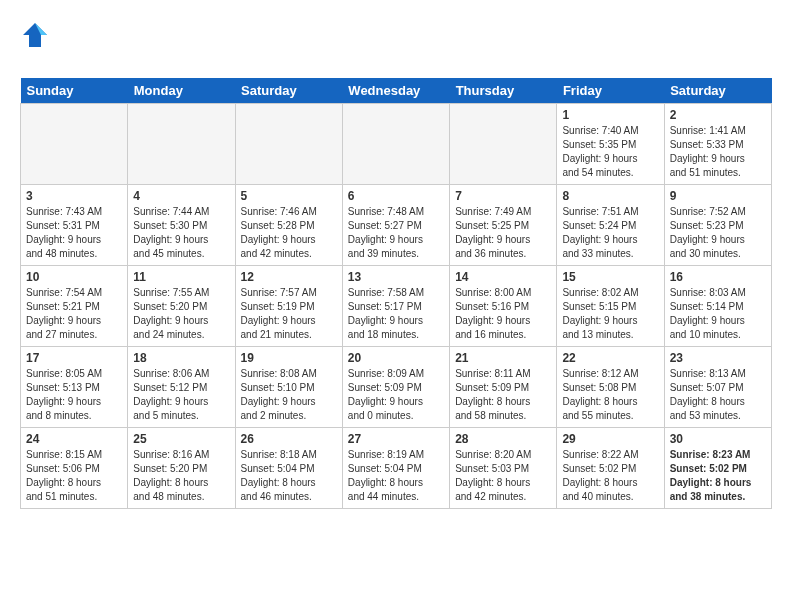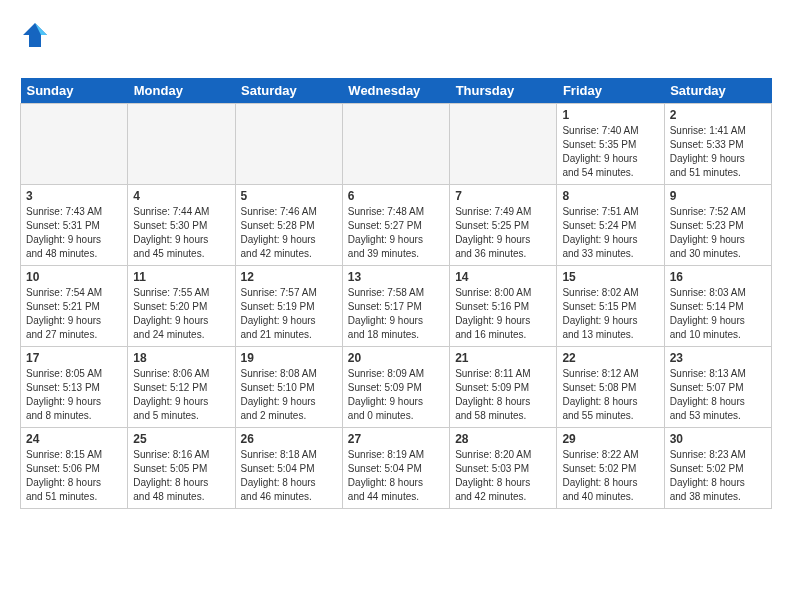--- a/index.html
+++ b/index.html
@@ -231,21 +231,21 @@
           <td>
             <span class="day-num">24</span>
             <div class="day-info" style="white-space: pre-line;">Sunrise: 8:15 AM
 Sunset: 5:06 PM
 Daylight: 8 hours
 and 51 minutes.</div>
           </td>
           <td>
             <span class="day-num">25</span>
             <div class="day-info" style="white-space: pre-line;">Sunrise: 8:16 AM
-Sunset: 5:05 PM
+Sunset: 5:20 PM
 Daylight: 8 hours
 and 48 minutes.</div>
           </td>
           <td>
             <span class="day-num">26</span>
             <div class="day-info" style="white-space: pre-line;">Sunrise: 8:18 AM
 Sunset: 5:04 PM
 Daylight: 8 hours
 and 46 minutes.</div>
           </td>
@@ -265,21 +265,21 @@
           </td>
           <td>
             <span class="day-num">29</span>
             <div class="day-info" style="white-space: pre-line;">Sunrise: 8:22 AM
 Sunset: 5:02 PM
 Daylight: 8 hours
 and 40 minutes.</div>
           </td>
           <td>
             <span class="day-num">30</span>
-            <div class="day-info" style="white-space: pre-line;">Sunrise: 8:23 AM
+            <div class="day-info" style="white-space: pre-line; font-weight: bold;">Sunrise: 8:23 AM
 Sunset: 5:02 PM
 Daylight: 8 hours
 and 38 minutes.</div>
           </td>
         </tr>
       </tbody>
   </table>
 </div>
 
 </body></html>

